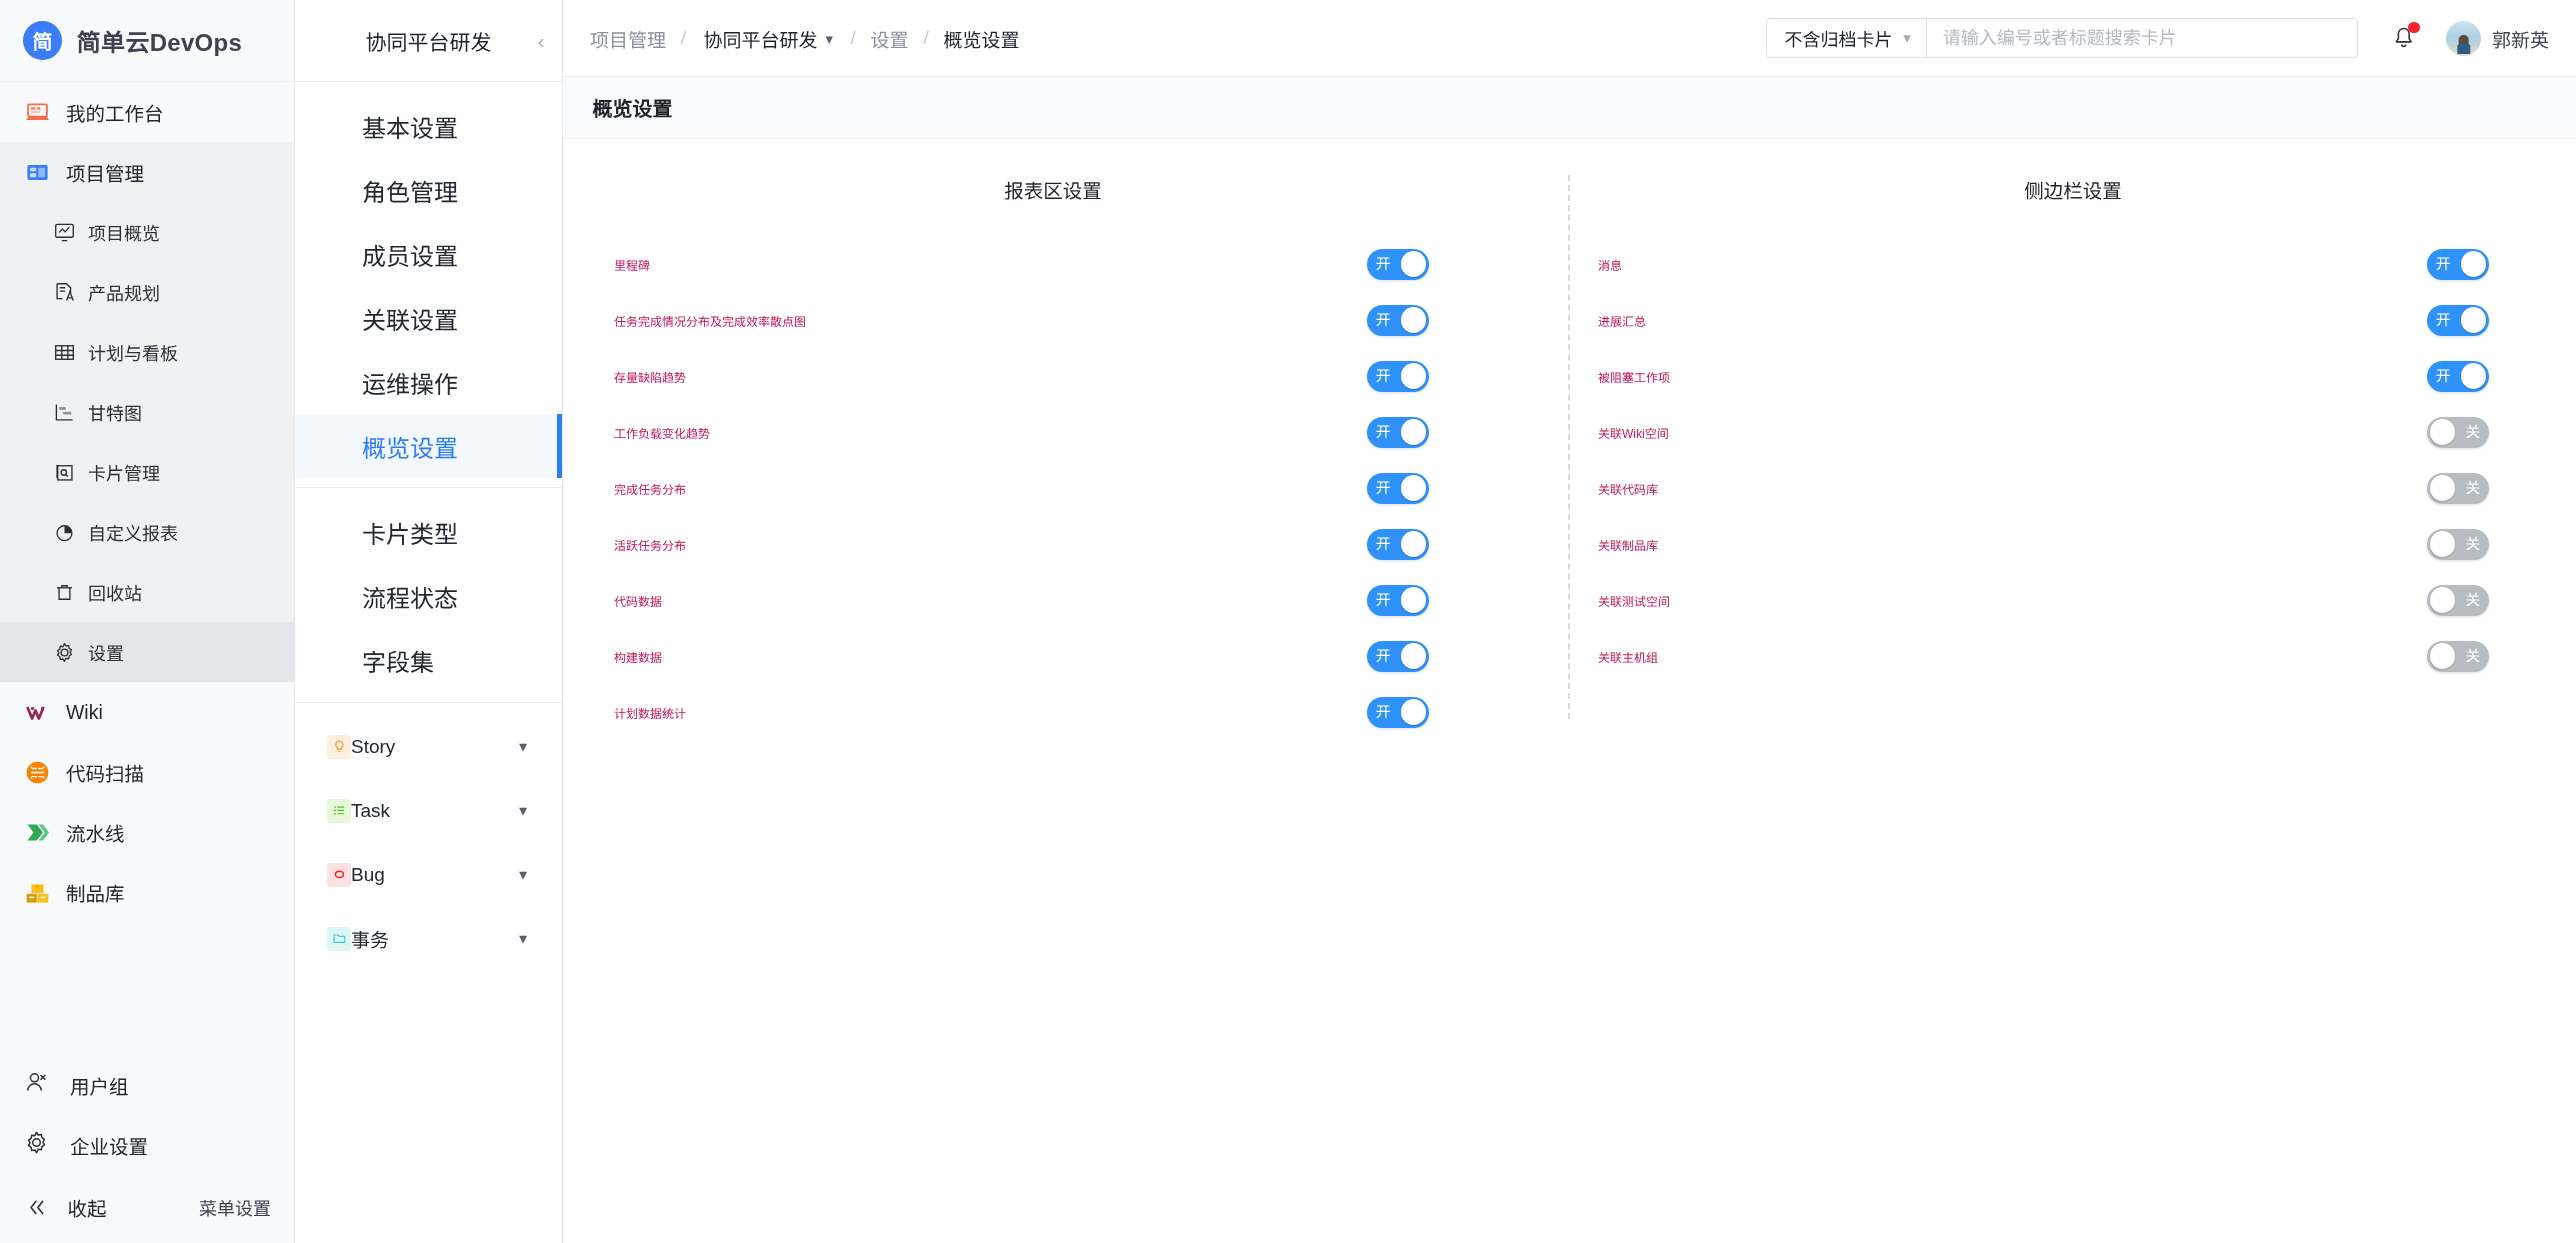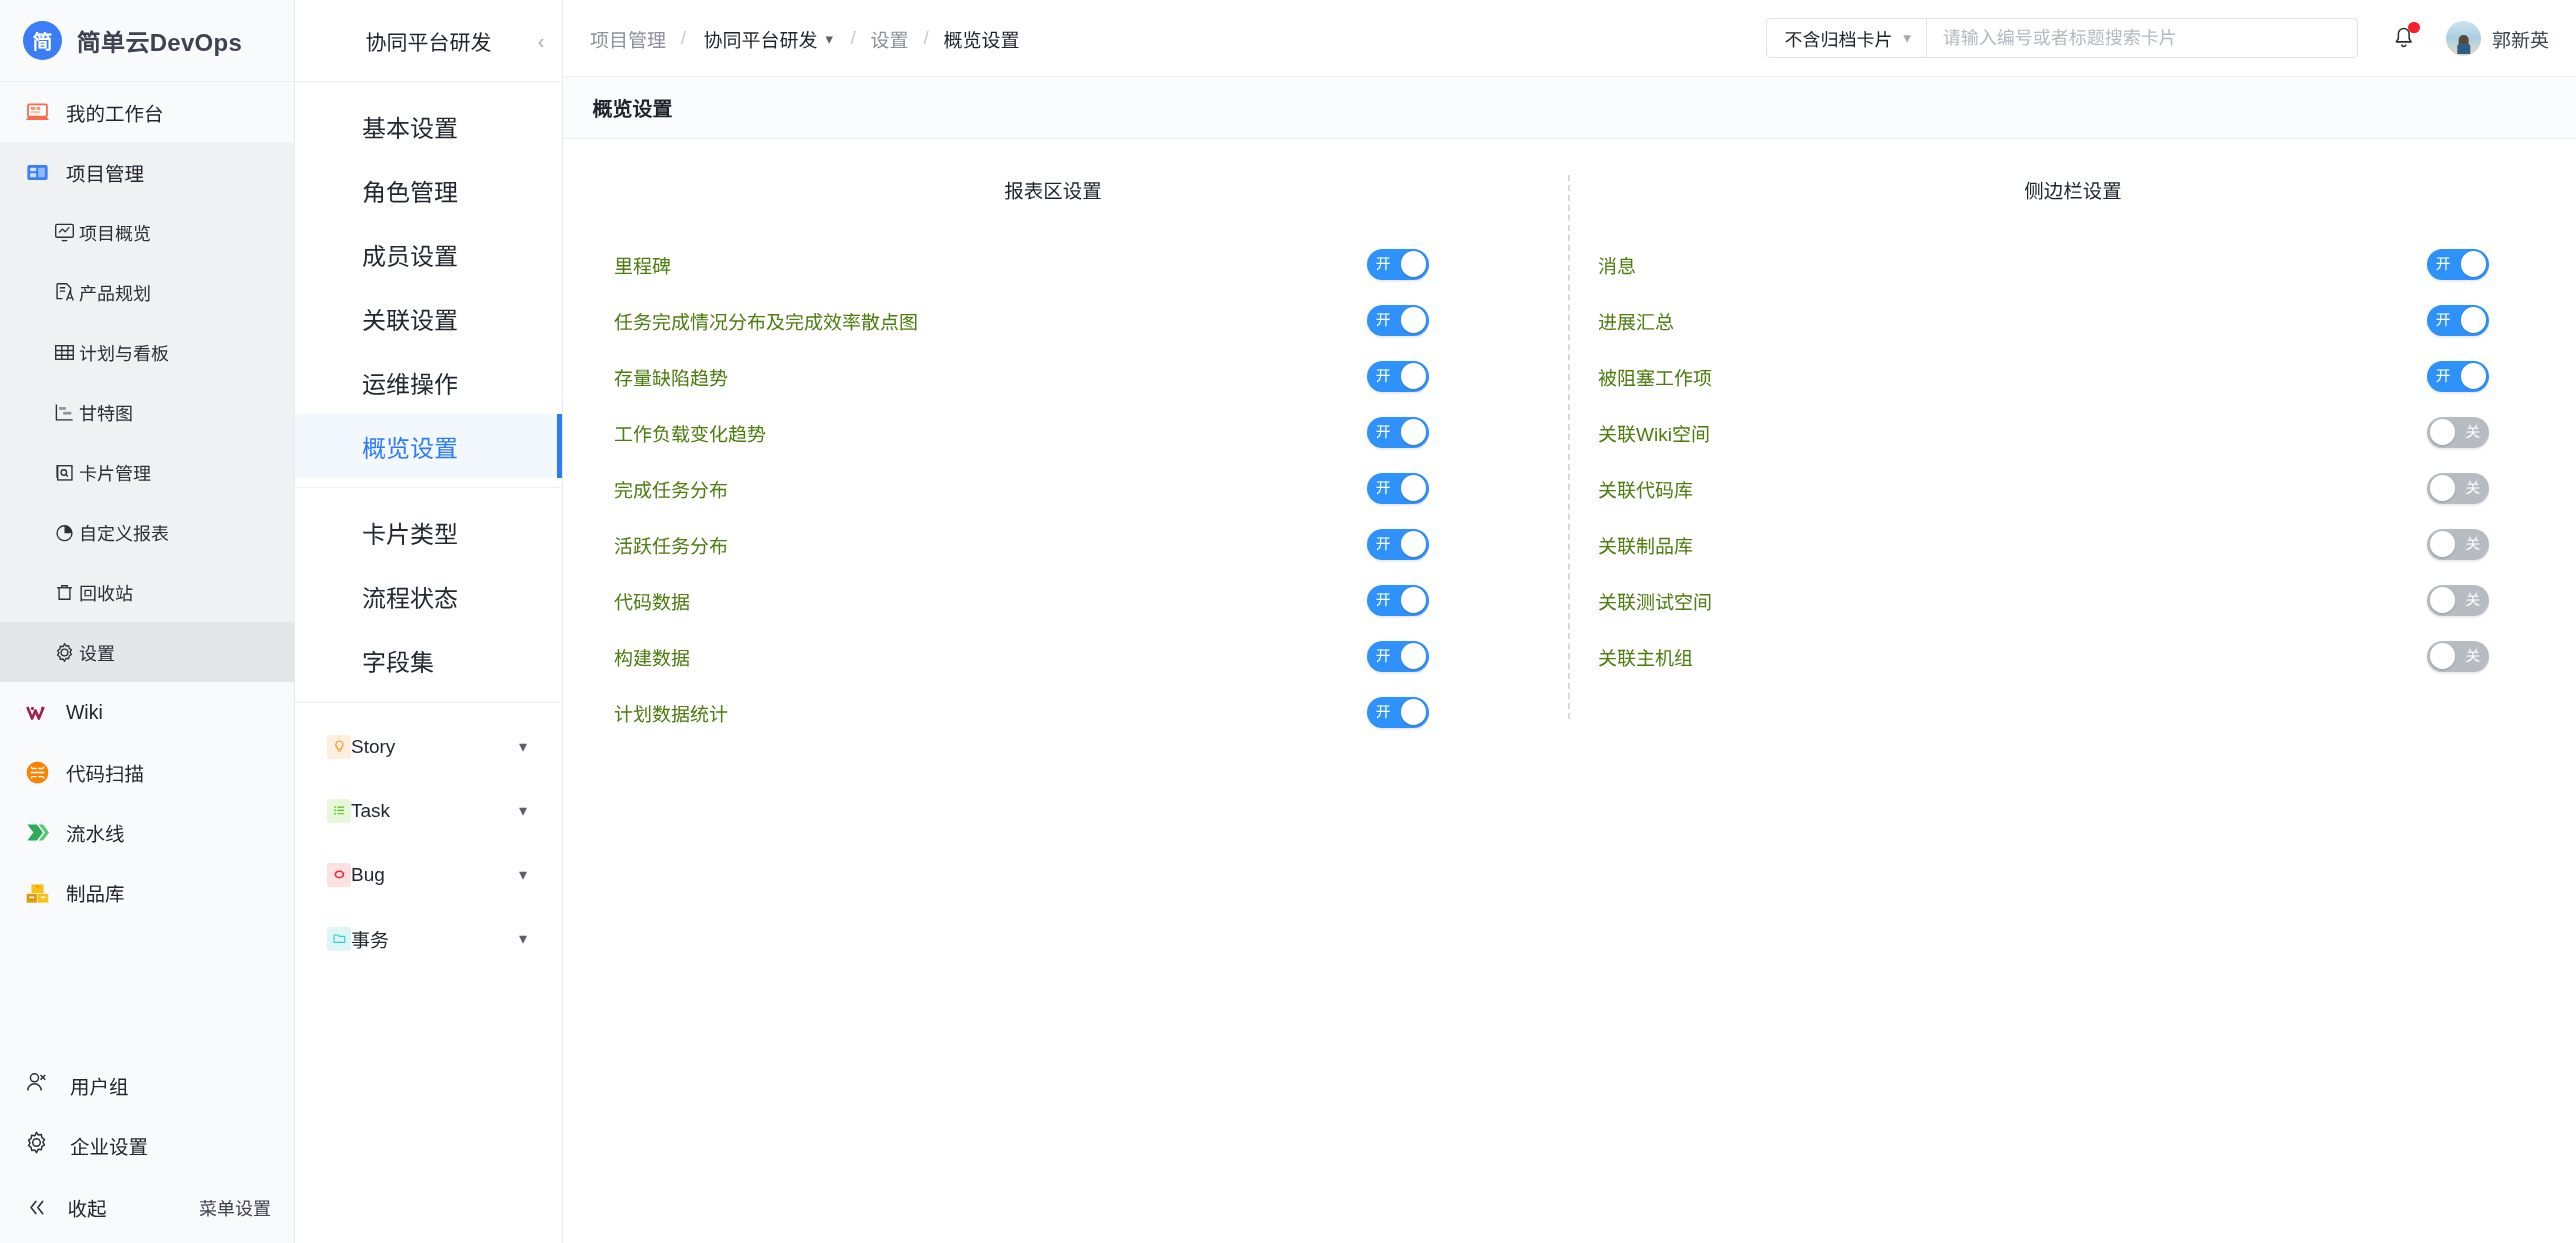--- a/index.html
+++ b/index.html
@@ -38,21 +38,21 @@
   .nav-item {
     display: flex; align-items: center; height: 60px;
     padding-left: 23px; gap: 13.4px; font-size: 19.5px; color: #22262e;
     cursor: pointer; white-space: nowrap;
   }
   .nav-item .ic { width: 29.5px; height: 29.5px; flex: 0 0 29.5px; display: flex; align-items: center; justify-content: center; }
   .nav-item .ic svg { display: block; }
   .group-active { background: #f0f1f3; }
   .sub-item {
     display: flex; align-items: center; height: 60px;
-    padding-left: 52px; gap: 3px; font-size: 18px; color: #2a2f38;
+    padding-left: 52px; gap: 12px; font-size: 18px; color: #2a2f38;
     cursor: pointer; white-space: nowrap;
   }
   .sub-item .ic { width: 24px; height: 24px; flex: 0 0 24px; display: flex; align-items: center; justify-content: center; }
   .sub-item.selected { background: #e4e6e9; }
 
   .gsidebar-foot { border-top: 0; background: #f9fafc; padding-bottom: 4px; }
   .foot-row {
     display: flex; align-items: center; height: 60px;
     padding-left: 23px; gap: 20px; font-size: 19.5px; color: #22262e; cursor: pointer;
   }
@@ -163,21 +163,21 @@
     position: absolute; left: 1005px; top: 36px; width: 0;
     border-left: 2px dashed #d6d9de; height: 544px;
   }
   .col-title { text-align: center; font-size: 19.5px; color: #1f232b; font-weight: 500; margin-bottom: 32px; }
   .col-left .col-title { padding-right: 27px; }
   .rowlist { padding: 0; }
   .srow {
     display: flex; align-items: center; height: 56px; padding: 0 0 0 51px;
   }
   .col-right .srow { padding-left: 28px; }
-  .srow-label { font-size: 19px; color: #4d7c0f; }
+  .srow-label { font-size: 12px; color: #be185d; }
   .srow-ctl { margin-left: auto; }
   .col-left .srow-ctl { margin-right: 141px; }
   .col-right .srow-ctl { margin-right: 87px; }
 
   
   .tg {
     width: 62px; height: 31px; border-radius: 15.4px; position: relative;
     cursor: pointer; display: block;
     box-shadow: 0 1.3px 2.7px rgba(0,0,0,.12);
   }

